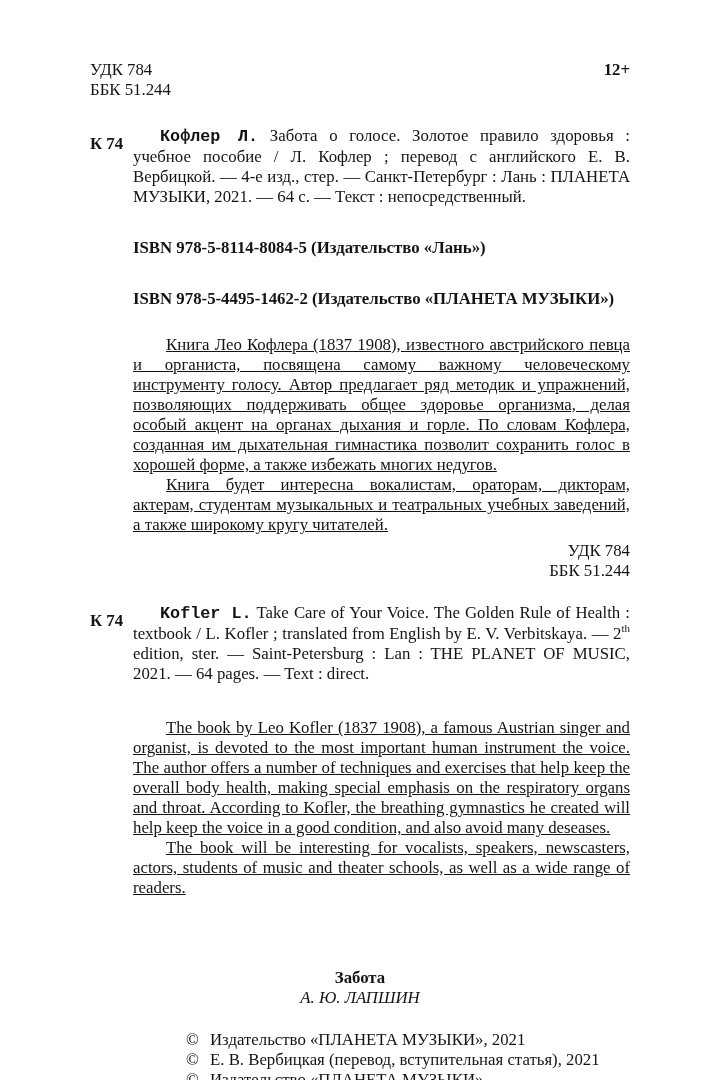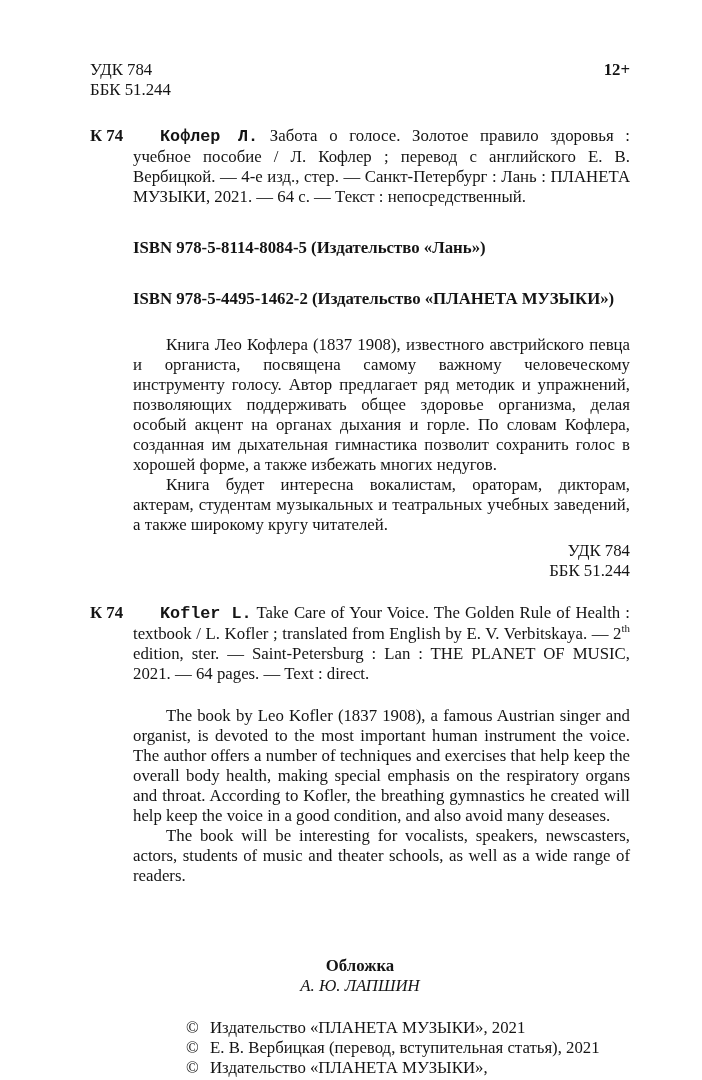--- a/index.html
+++ b/index.html
@@ -32,21 +32,21 @@
 
   
   .entry {
     position: relative;
     margin-left: 43px;
     margin-top: 26px;
   }
   .entry-index {
     position: absolute;
     left: -43px;
-    top: 0;
+    top: 8px;
     font-weight: bold;
     white-space: nowrap;
   }
   .entry-text {
     margin: 0;
     text-align: justify;
     text-indent: 27px;
   }
   .entry-author { font-weight: bold; font-family: Liberation Mono, monospace; }
 
@@ -58,30 +58,31 @@
   .isbn-block div { white-space: nowrap; margin-top: 31px; }
 
   .annotation {
     margin-left: 43px;
     margin-top: 26px;
   }
   .annotation p {
     margin: 0;
     text-align: justify;
     text-indent: 33px;
+    text-decoration: underline;
   }
 
   .class-footer {
     text-align: right;
     margin-top: 6px;
   }
   .class-footer div { line-height: 20px; }
 
   .entry-en { margin-top: 22px; }
-  .annotation-en { margin-top: 22px; }
+  .annotation-en { margin-top: 34px; }
 
   sup { font-size: 0.65em; line-height: 0; }
 
   .cover-block {
     margin-top: 70px;
     text-align: center;
   }
   .cover-label { font-weight: bold; }
   .cover-name { font-style: italic; }
 
@@ -136,21 +137,21 @@
     <span class="entry-index">К 74</span>
     <p class="entry-text"><span class="entry-author">Kofler L.</span><span> Take Care of Your Voice. The Golden Rule of Health : textbook / L. Kofler ; translated from English by E. V. Verbitskaya. — 2</span><sup>th</sup><span> edition, ster. — Saint-Petersburg : Lan : THE PLANET OF MUSIC, 2021. — 64 pages. — Text : direct.</span></p>
   </div>
 
   <div class="annotation annotation-en" lang="en">
     <p>The book by Leo Kofler (1837 1908), a famous Austrian singer and organist, is devoted to the most important human instrument the voice. The author offers a number of techniques and exercises that help keep the overall body health, making special emphasis on the respiratory organs and throat. According to Kofler, the breathing gymnastics he created will help keep the voice in a good condition, and also avoid many deseases.</p>
     <p>The book will be interesting for vocalists, speakers, newscasters, actors, students of music and theater schools, as well as a wide range of readers.</p>
   </div>
 
   <div class="cover-block">
-    <div class="cover-label">Обложка</div>
+    <div class="cover-label">Забота</div>
     <div class="cover-name">А. Ю. ЛАПШИН</div>
   </div>
 
   <div class="copyright">
     <div class="c-row">
       <span class="c-sym">©</span>
       <span class="c-text">Издательство «ПЛАНЕТА МУЗЫКИ», 2021</span>
     </div>
     <div class="c-row">
       <span class="c-sym">©</span>

